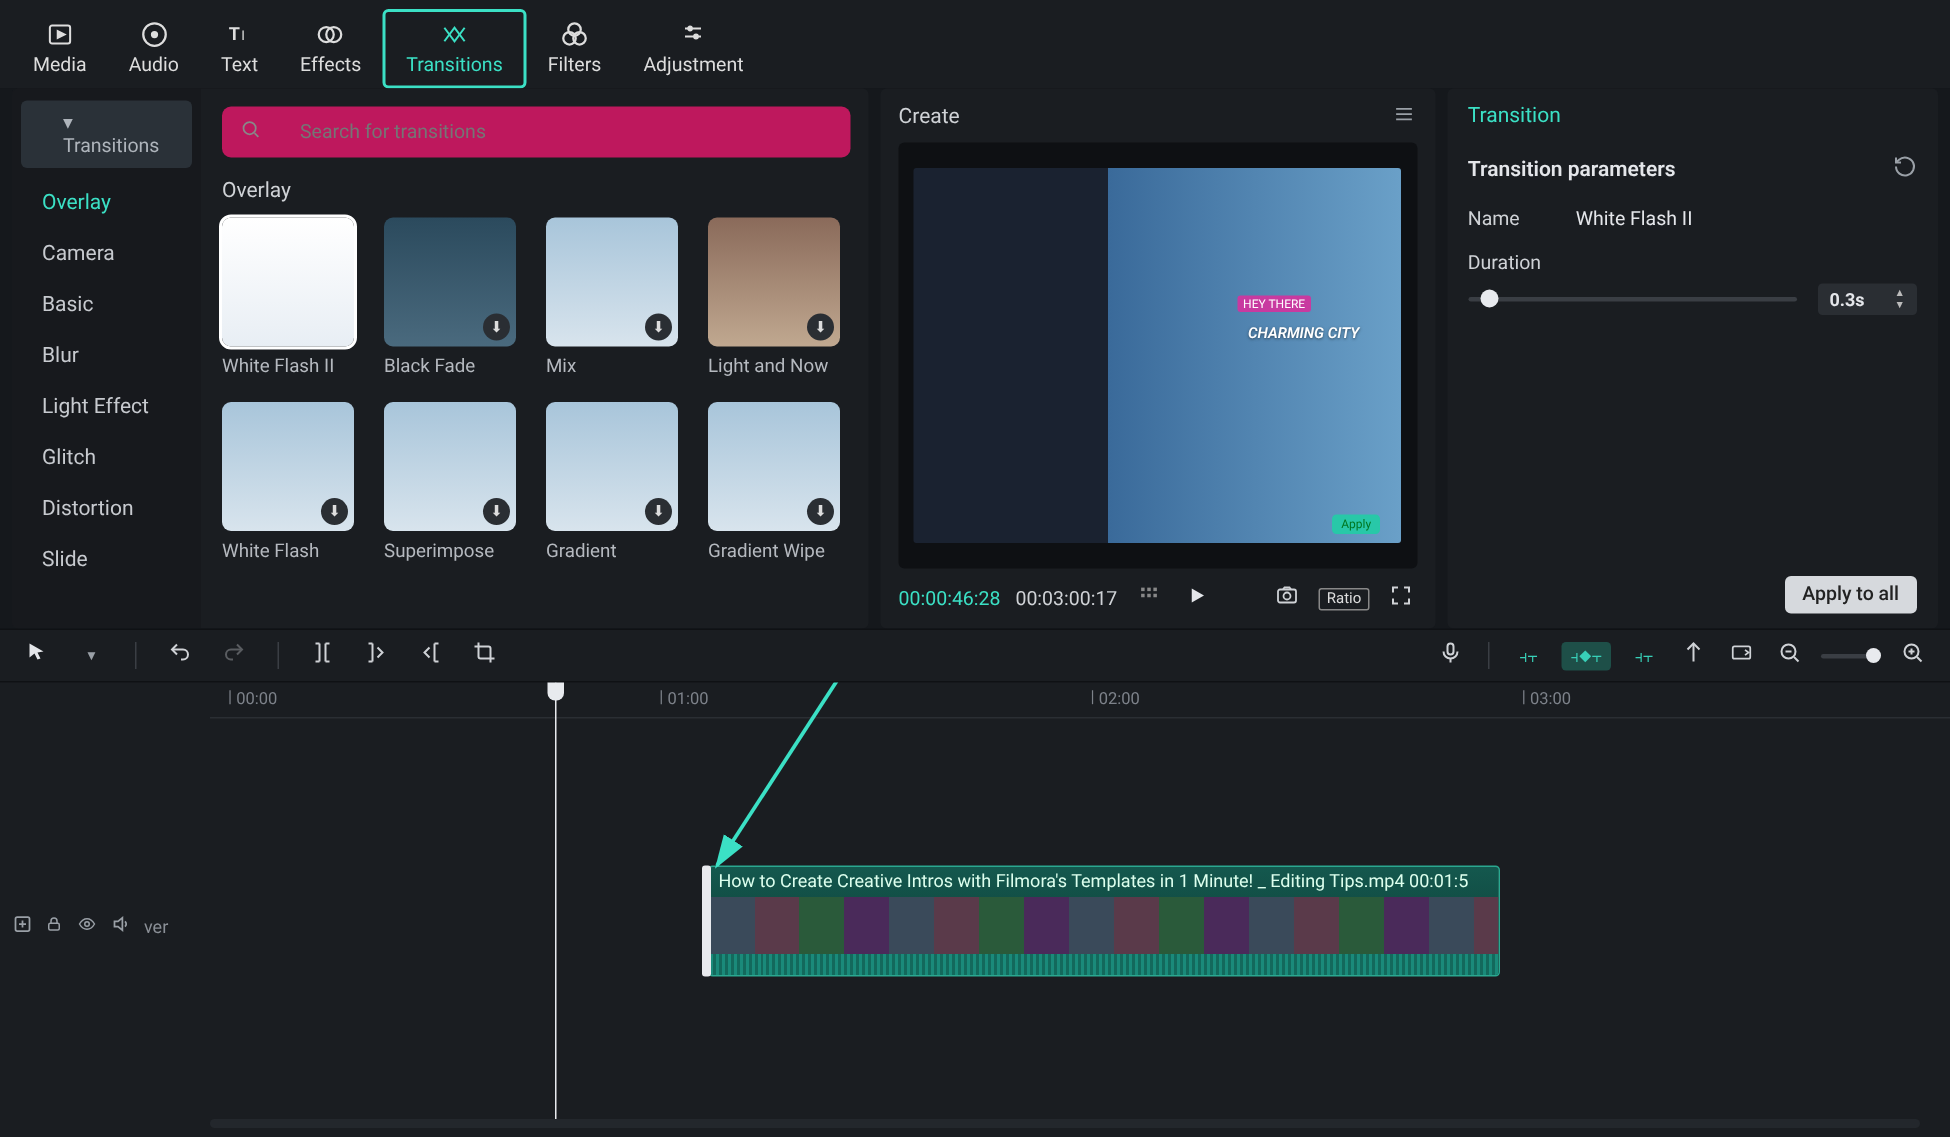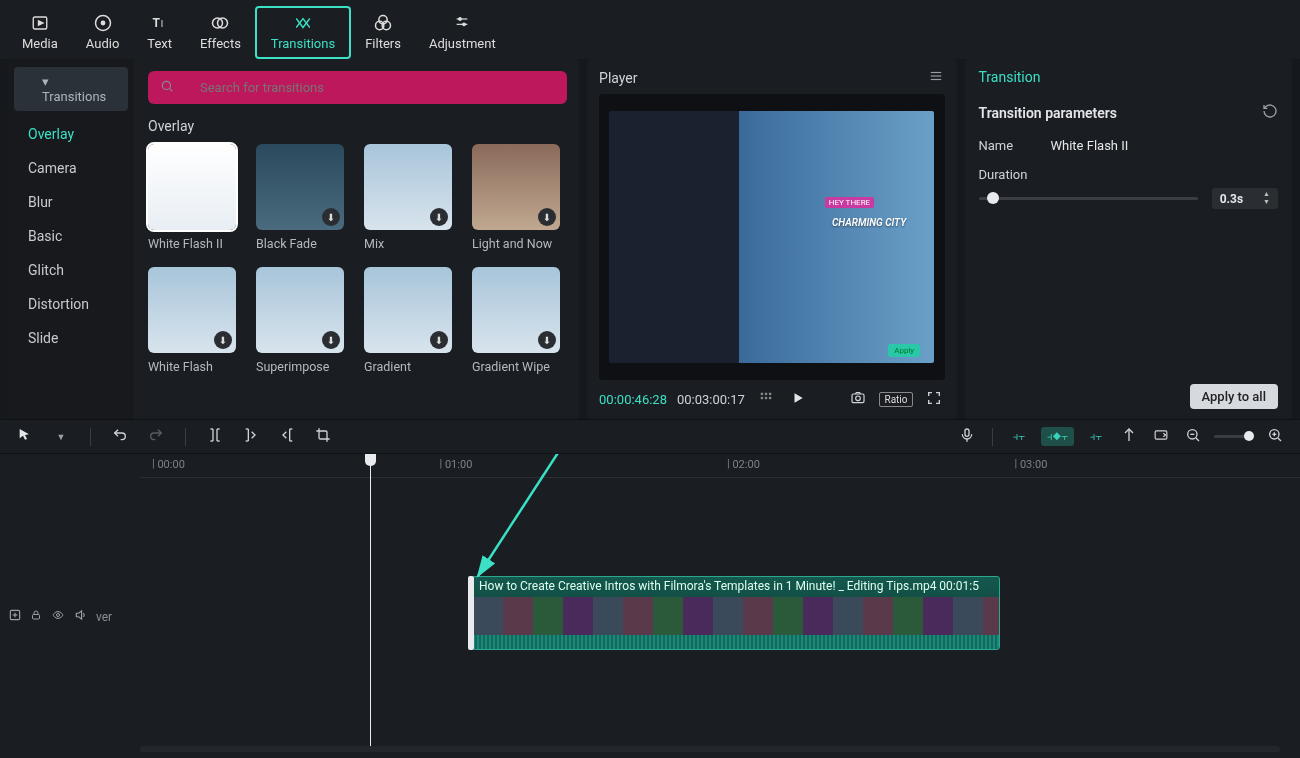--- a/index.html
+++ b/index.html
@@ -165,22 +165,23 @@
     </div>
 
   <div class="main-row">
 
     <div class="left-panel">
       <div class="side-cat">
         <div class="cat-hdr">▾ Transitions</div>
         <div id="cat-list">
             <div class="cat-item active">Overlay</div>
             <div class="cat-item">Camera</div>
+            <div class="cat-item">Basic</div>
             <div class="cat-item">Blur</div>
-            <div class="cat-item">Basic</div>
+            <div class="cat-item">Light Effect</div>
             <div class="cat-item">Glitch</div>
             <div class="cat-item">Distortion</div>
             <div class="cat-item">Slide</div>
           </div>
       </div>
       <div class="browse">
         <div class="search-bar">
           <span>
             <svg width="14" height="14" viewBox="0 0 24 24" fill="none" stroke="#888" stroke-width="2">
                 <circle cx="11" cy="11" r="7"></circle>
@@ -236,21 +237,21 @@
                 <div class="dl">⬇</div>
               </div>
               <div class="cap">Gradient Wipe</div>
             </div>
           </div>
       </div>
     </div>
 
     <div class="player-panel">
       <div class="player-hdr">
-        <span>Player</span>
+        <span>Create</span>
         <span style="color:#9aa0a7;">
           <svg width="18" height="14" viewBox="0 0 24 24" stroke="#9aa0a7" stroke-width="2">
               <line x1="3" y1="6" x2="21" y2="6"></line>
               <line x1="3" y1="12" x2="21" y2="12"></line>
               <line x1="3" y1="18" x2="21" y2="18"></line>
             </svg>
         </span>
       </div>
       <div class="preview">
         <div class="prev-inner">

